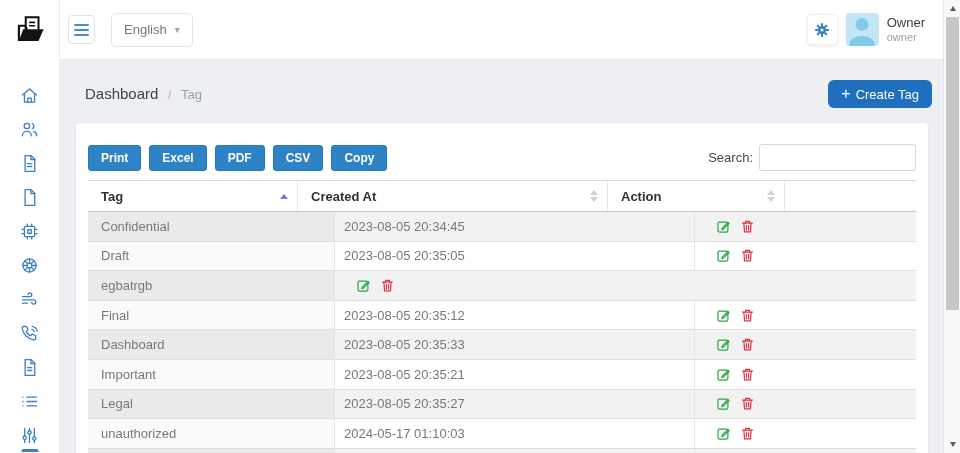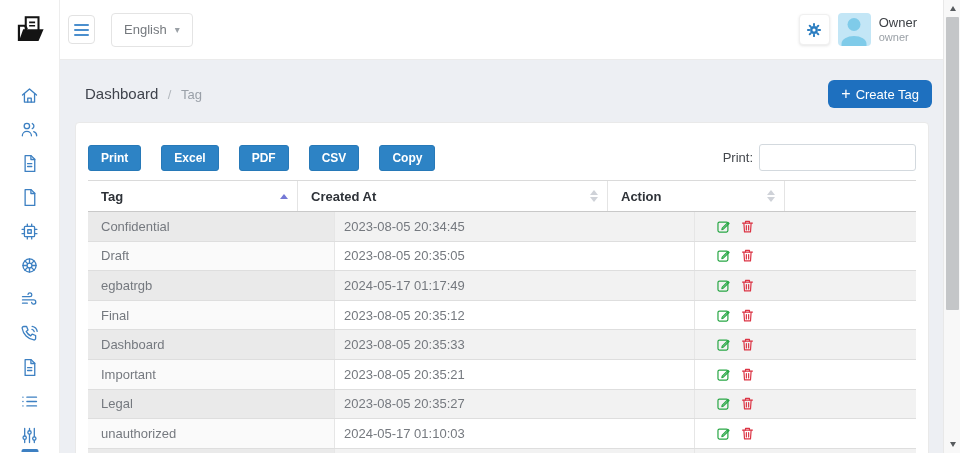--- a/index.html
+++ b/index.html
@@ -11,21 +11,21 @@
             border-bottom:1px solid #ebebeb; display:flex; align-items:center; z-index:5; }
   .logo-box { width:60px; height:60px; border-right:1px solid #ededed; display:flex;
               align-items:center; justify-content:center; flex:0 0 60px; background:#fff; }
   .hamburger-btn { margin-left:8px; width:27px; height:29px; border:1px solid #e2e2e2; border-radius:4px;
                    background:#fff; display:flex; flex-direction:column; justify-content:center;
                    align-items:center; gap:3px; cursor:pointer; }
   .hamburger-btn span { display:block; width:15px; height:2px; background:#4b8fce; border-radius:1px; }
   .lang-select { margin-left:16px; height:32px; border:1px solid #e4e4e4; border-radius:4px; background:#fff;
                  display:flex; align-items:center; padding:16px 12px; gap:8px; color:#75797e; font-size:13px; cursor:pointer; }
   .lang-caret { font-size:10px; color:#9aa0a6; }
-  .topbar-right { margin-left:auto; display:flex; align-items:center; margin-right:26px; }
+  .topbar-right { margin-left:auto; display:flex; align-items:center; margin-right:18px; }
   .gear-btn { width:31px; height:31px; background:#fff; border:1px solid #f0f0f0; border-radius:4px;
               box-shadow:0 1px 3px rgba(0,0,0,.10); display:flex; align-items:center; justify-content:center; cursor:pointer; }
   .avatar { width:33px; height:33px; border-radius:4px; background:#c3e6f6; margin-left:8px;
             overflow:hidden; position:relative; cursor:pointer; }
   .avatar .head { position:absolute; top:5px; left:50%; transform:translateX(-50%);
                   width:13px; height:13px; border-radius:50%; background:#7fcbe9; }
   .avatar .shoulders { position:absolute; bottom:-6px; left:50%; transform:translateX(-50%);
                        width:25px; height:16px; border-radius:50% 50% 0 0; background:#7fcbe9; }
   .user-block { margin-left:8px; line-height:1.15; cursor:pointer; }
   .user-name { font-size:13px; color:#3d4146; }
@@ -50,21 +50,21 @@
   .bc-current { color:#9aa0a8; font-size:13px; }
   .create-btn { background:#1e70bf; color:#fff; border:none; border-radius:6px; height:28px;
                 padding:0 13px; font-size:13px; display:flex; align-items:center; gap:5px; cursor:pointer; }
   .create-plus { font-size:16px; font-weight:400; line-height:1; }
 
   .card { margin:14px 14px 0 15px; background:#fff; border:1px solid #e9e9e9; border-radius:4px;
           height:500px; padding:21px 12px 0 12px; }
 
   .toolbar { display:flex; align-items:center; }
   .exp-btn { background:#2d83c5; color:#fff; border:1px solid #2779b8; border-radius:3px; height:26px;
-             padding:0 12px; font-size:12px; font-weight:bold; margin-right:20px; cursor:pointer; }
+             padding:0 12px; font-size:12px; font-weight:bold; margin-right:8px; cursor:pointer; }
   .search-wrap { margin-left:auto; display:flex; align-items:center; gap:6px; }
   .search-label { font-size:13px; color:#43474c; }
   .search-input { width:157px; height:27px; border:1px solid #d3d9de; border-radius:3px; padding:0 8px;
                   font-size:13px; color:#444; outline:none; }
 
   
   .tbl { margin-top:9px; border-top:1px solid #dadada; }
   .thead { display:flex; height:31px; border-bottom:1px solid #c9c9c9; background:#fff; }
   .th { display:flex; align-items:center; justify-content:space-between; padding:0 9px 0 13px;
         font-size:13px; font-weight:bold; color:#2e3238; border-right:1px solid #e4e4e4; cursor:pointer; }
@@ -247,21 +247,21 @@
   <div class="card">
     <div class="toolbar">
       <span id="export-buttons" style="display: flex;">
           <button class="exp-btn">Print</button>
           <button class="exp-btn">Excel</button>
           <button class="exp-btn">PDF</button>
           <button class="exp-btn">CSV</button>
           <button class="exp-btn">Copy</button>
         </span>
       <div class="search-wrap">
-        <span class="search-label">Print:</span>
+        <span class="search-label">Search:</span>
         <input class="search-input" type="text" value="" style="">
       </div>
     </div>
 
     <div class="tbl">
       <div class="thead">
         <div class="th th-tag">
           <span>Tag</span>
           <span class="arr">
               <span class="tri-up tri-active"></span>
@@ -321,21 +321,20 @@
                   <path d="M9.2 7V4.8h5.6V7"></path>
                   <path d="M6.9 7.5l.9 12.2h8.4l.9-12.2"></path>
                   <path d="M10.4 10.6v6.3M13.6 10.6v6.3"></path>
                 </svg>
       </span>
     </div>
   </div>
 
   <div class="tr">
     <div class="td td-tag">egbatrgb</div>
-    <div class="td td-created">2024-05-17 01:17:49</div>
     <div class="td td-action">
       <span class="act-icon edit-icon">
         <svg viewBox="0 0 24 24">
                   <rect x="4.2" y="5.8" width="14" height="14" rx="2"></rect>
                   <path d="M10.2 14.3 18.3 6.2l1.5 1.5-8.1 8.1-2 .5z"></path>
                 </svg>
       </span>
       <span class="act-icon del-icon">
         <svg viewBox="0 0 24 24">
                   <path d="M5 7.2h14"></path>

